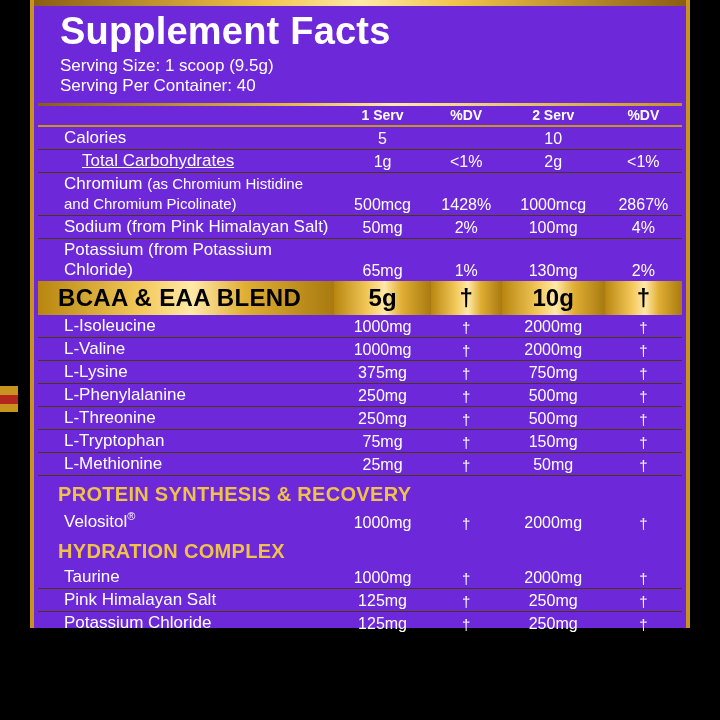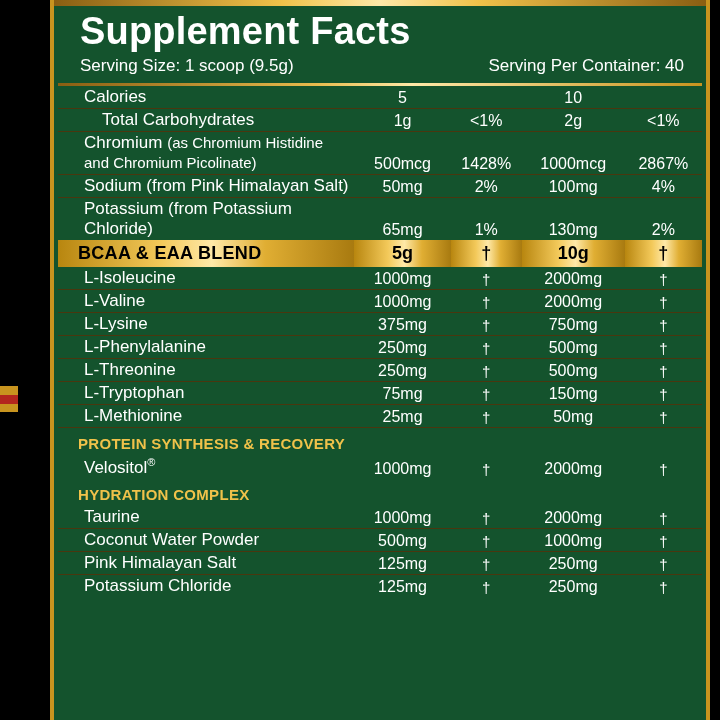--- a/index.html
+++ b/index.html
@@ -4,46 +4,46 @@
 <style>
   html,body{margin:0;padding:0;}
   body{
     width:720px;height:720px;
     background:#000;
     font-family:"Liberation Sans", sans-serif;
     overflow:hidden;
   }
   .panel{
     position:absolute;
-    left:30px;top:0;width:660px;height:720px;
-    background:#14532d;
+    left:30px;top:0;width:660px;height:628px;
+    background:#6d28d9;
     border-left:4px solid #c8941f;
     border-right:4px solid #c8941f;
     box-sizing:border-box;
-    margin-left:20px;
   }
   .goldbar-top{
     position:absolute;left:0;top:0;width:100%;height:6px;
     background:linear-gradient(90deg,#8a5e12,#f0c24a 35%,#ffe9a8 50%,#f0c24a 65%,#8a5e12);
   }
   .inner{
     position:absolute;left:4px;right:4px;top:6px;bottom:0;
   }
   .title{
     color:#fff;
     font-size:38px;
     font-weight:bold;
     letter-spacing:.2px;
     padding:6px 0 0 22px;
     line-height:1.05;
   }
   .servrow{
     display:flex;justify-content:space-between;
     color:#fff;font-size:17px;
     padding:4px 18px 4px 22px;
+    flex-direction:column;
   }
   .rule{
     height:3px;background:linear-gradient(90deg,#8a5e12,#e8bb4d 40%,#ffe9a8 55%,#c8941f);
     margin:3px 0 0 0;
   }
   table{
     width:100%;border-collapse:collapse;table-layout:fixed;
   }
   col.c-name{width:46%;}
   col.c-a{width:15%;}
@@ -53,30 +53,30 @@
   th,td{
     color:#fff;font-size:16px;padding:1px 4px;vertical-align:bottom;
   }
   th{font-weight:bold;font-size:14px;text-align:center;padding-bottom:2px;}
   th.blank{text-align:left;}
   td.name{text-align:left;padding-left:26px;font-size:17px;}
   td.num{text-align:center;font-size:16px;}
   td.dag{text-align:center;font-size:15px;}
   tr.line td{border-bottom:1px solid #4a370f;}
   .hdrrow th{border-bottom:2px solid #c8941f;}
-  .indent{padding-left:44px !important;}
+  .indent{padding-left:44px !important;text-decoration:underline;}
   .gold-band td{
     background:linear-gradient(90deg,#b8860f,#f3c95a 35%,#ffe9a8 52%,#e0ae33 70%,#a87a10);
-    color:#000;font-weight:bold;font-size:18px;
+    color:#000;font-weight:bold;font-size:24px;
     padding:3px 20px;
   }
   .gold-band td.name{padding-left:20px;letter-spacing:.3px;}
   .gold-band td.num,.gold-band td.dag{color:#000;font-weight:bold;}
   .section-head td{
-    color:#f0c24a;font-weight:bold;font-size:15px;
+    color:#f0c24a;font-weight:bold;font-size:20px;
     padding:7px 4px 3px 20px;text-align:left;
     letter-spacing:.3px;
   }
   .reg{font-size:11px;vertical-align:super;}
   .lefttab{
     position:absolute;left:0;top:386px;width:18px;height:26px;
     background:#c8941f;
   }
   .lefttab .red{position:absolute;left:0;top:9px;width:18px;height:9px;background:#b3271e;}
   .note{font-size:15px;}
@@ -103,20 +103,27 @@
 
     <table>
       <colgroup>
         <col class="c-name">
           <col class="c-a">
           <col class="c-b">
           <col class="c-c">
           <col class="c-d">
       </colgroup>
       <tbody>
+          <tr class="hdrrow">
+        <th class="blank"></th>
+        <th>1 Serv</th>
+        <th>%DV</th>
+        <th>2 Serv</th>
+        <th>%DV</th>
+      </tr>
 
       <tr class="line">
         <td class="name">Calories</td>
         <td class="num">5</td>
         <td class="num"></td>
         <td class="num">10</td>
         <td class="num"></td>
       </tr>
       <tr class="line">
         <td class="name indent">Total Carbohydrates</td>
@@ -228,27 +235,20 @@
       </tr>
 
       <tr class="line">
         <td class="name">Taurine</td>
         <td class="num">1000mg</td>
         <td class="dag">†</td>
         <td class="num">2000mg</td>
         <td class="dag">†</td>
       </tr>
       <tr class="line">
-        <td class="name">Coconut Water Powder</td>
-        <td class="num">500mg</td>
-        <td class="dag">†</td>
-        <td class="num">1000mg</td>
-        <td class="dag">†</td>
-      </tr>
-      <tr class="line">
         <td class="name">Pink Himalayan Salt</td>
         <td class="num">125mg</td>
         <td class="dag">†</td>
         <td class="num">250mg</td>
         <td class="dag">†</td>
       </tr>
       <tr>
         <td class="name">Potassium Chloride</td>
         <td class="num">125mg</td>
         <td class="dag">†</td>

